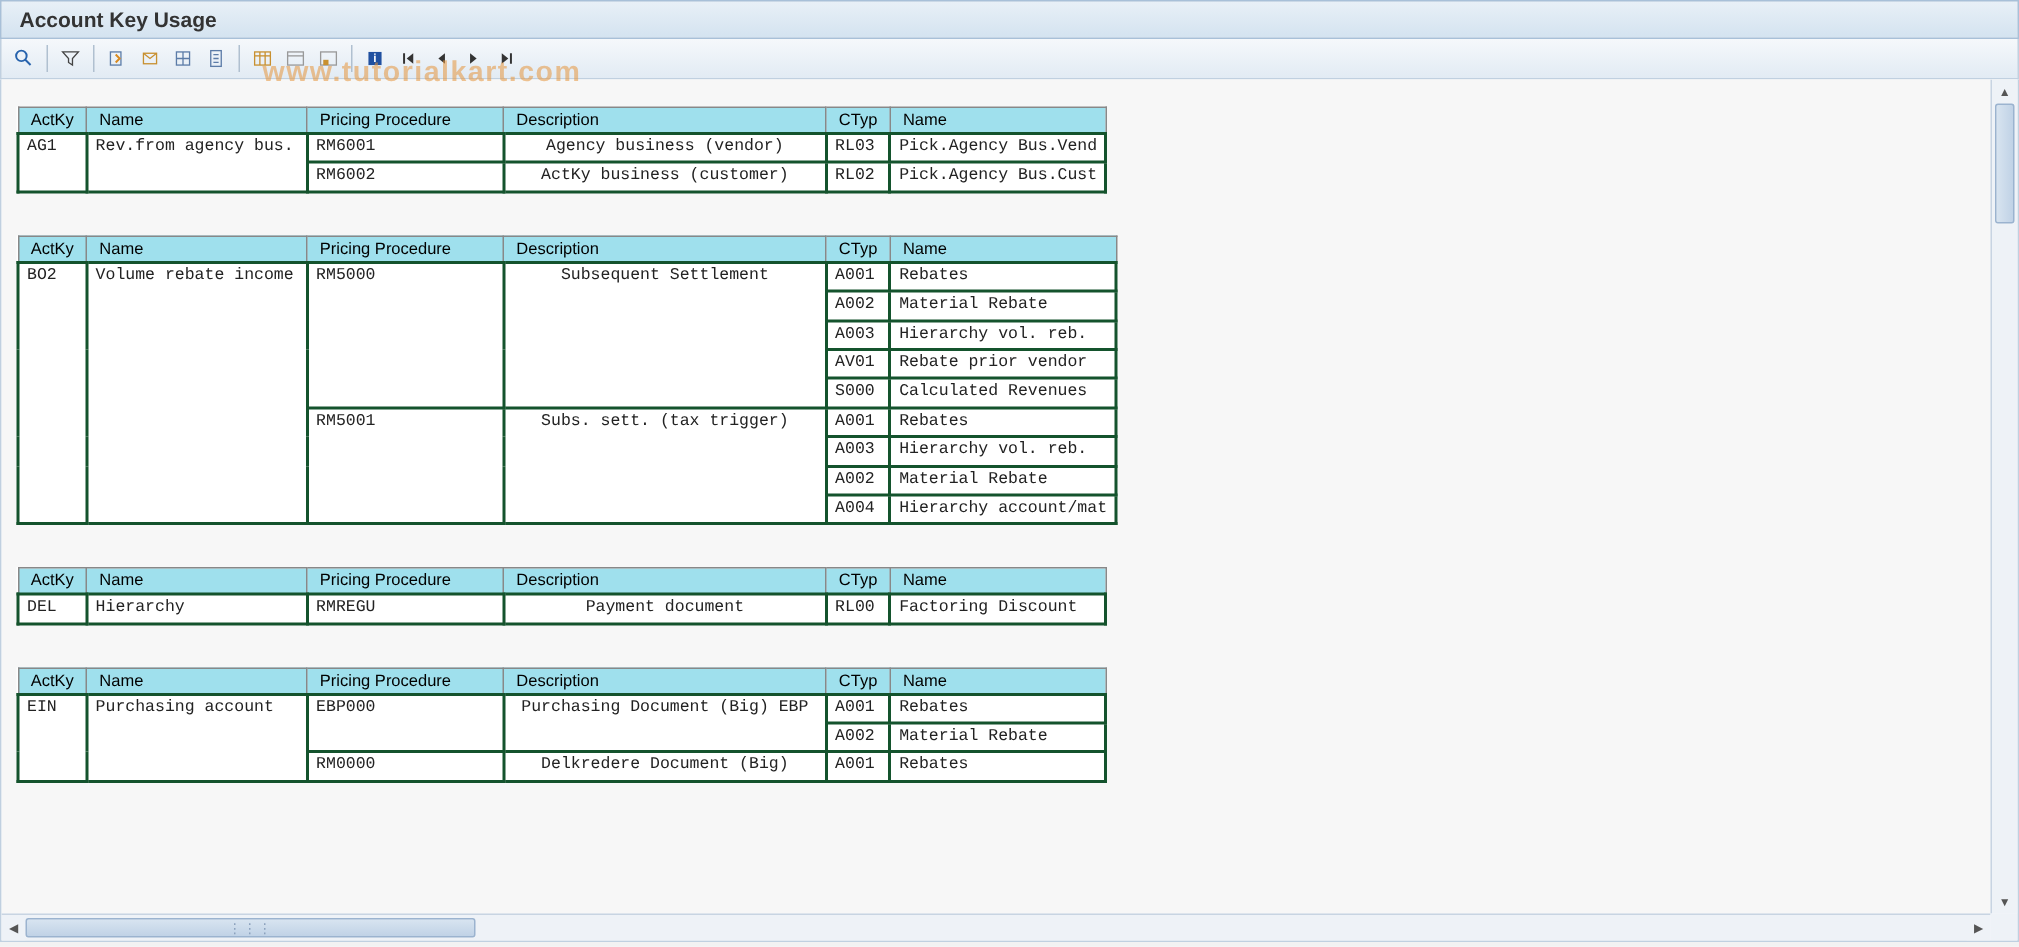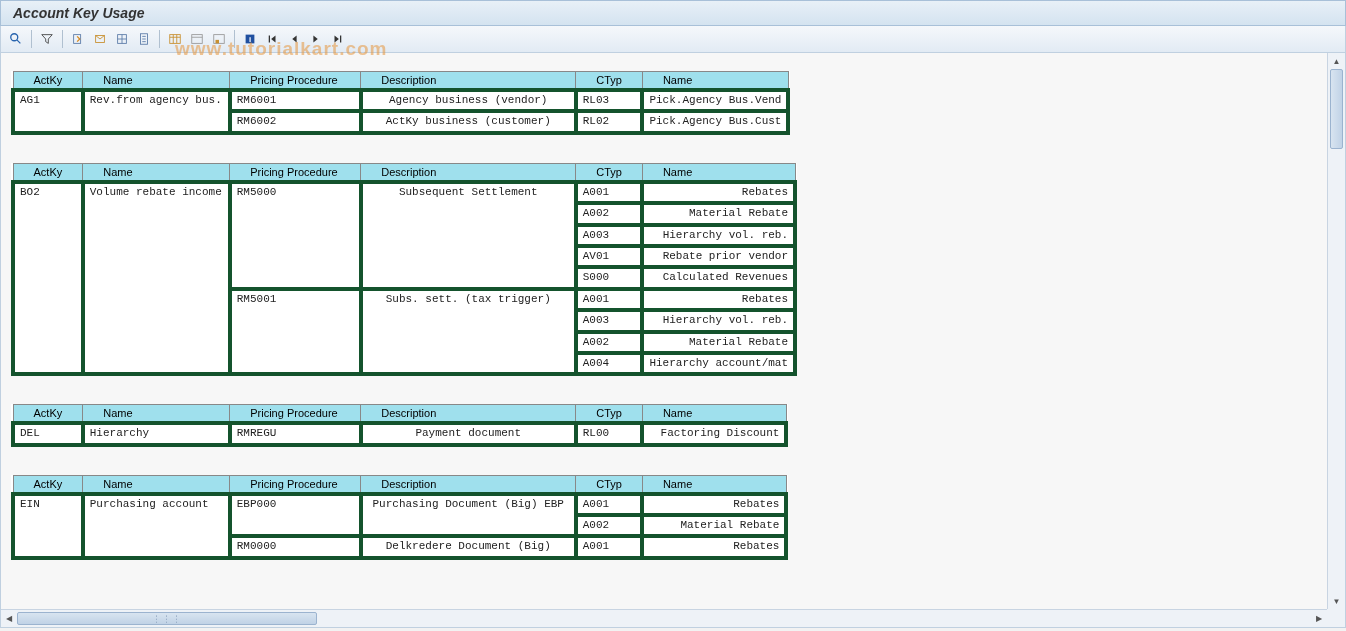--- a/index.html
+++ b/index.html
@@ -10,21 +10,20 @@
       width: 1346px;
       height: 631px;
       overflow: hidden;
       position: relative;
     }
     .title-bar {
       background: linear-gradient(to bottom, #e8f0f7, #d4e3f0);
       border: 1px solid #a8c0d8;
       padding: 4px 12px;
       font-weight: bold;
-      font-style: italic;
       font-size: 14px;
       color: #333;
     }
     .toolbar {
       background: linear-gradient(to bottom, #f5f8fb, #e2ebf4);
       border: 1px solid #c0d0e0;
       border-top: none;
       padding: 3px 5px;
       display: flex;
       align-items: center;
@@ -80,40 +79,40 @@
     .data-table {
       border-collapse: collapse;
       margin-bottom: 28px;
       background: #fff;
       font-family: "Courier New", monospace;
       font-size: 11px;
     }
     .data-table th {
       background: #9fe0ed;
       border: 1px solid #888;
-      padding: 2px 20px;
+      padding: 2px 8px;
       text-align: left;
       font-weight: normal;
       font-family: Arial, sans-serif;
       color: #000;
     }
     .data-table td {
-      border: 4px solid #14532d;
+      border: 2px solid #14532d;
       padding: 1px 5px;
       vertical-align: top;
       white-space: nowrap;
       line-height: 1.4;
       color: #222;
     }
     .col-actky { width: 42px; }
     .col-name1 { width: 147px; }
     .col-proc { width: 131px; }
     .col-desc { width: 215px; text-align: center; }
     .col-ctyp { width: 38px; }
-    .col-name2 { width: 144px; text-align: right; }
+    .col-name2 { width: 144px; }
 
     .vscroll {
       position: absolute;
       right: 0; top: 0; bottom: 18px;
       width: 18px;
       background: #eef2f7;
       border-left: 1px solid #c8d4e2;
     }
     .vscroll .track {
       position: absolute;

